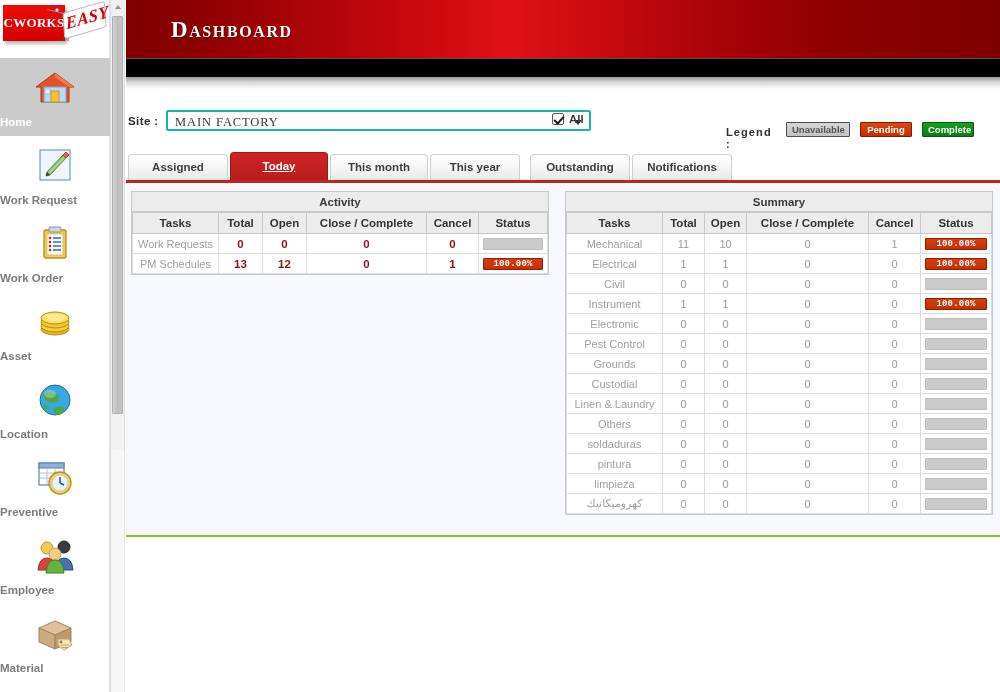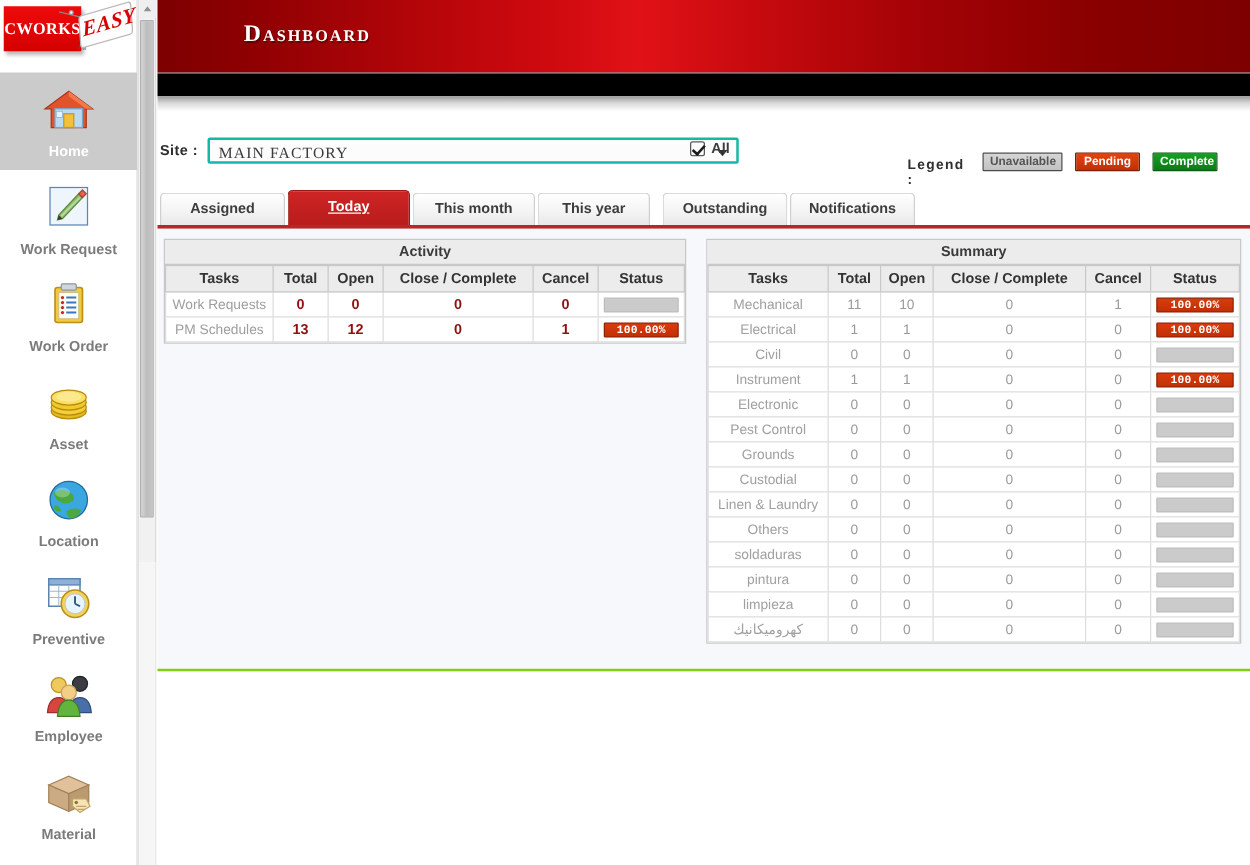--- a/index.html
+++ b/index.html
@@ -78,21 +78,20 @@
     position: absolute; left: 55px; top: 8px;
     width: 4px; height: 4px;
     border: 1px solid #9c9c9c;
     border-radius: 50%;
     background: #fff;
   }
 
   .nav-item {
     position: relative;
     width: 110px; height: 78px;
-    text-align: center;
     cursor: pointer;
   }
   .nav-item.active { background: #cbcbcb; }
   .nav-label {
     position: absolute; left: 0; right: 0; bottom: 8px;
     font-size: 11.5px;
     font-weight: bold;
     color: #7b7b7b;
     font-family: "Liberation Sans", sans-serif;
   }
@@ -153,25 +152,24 @@
     background: linear-gradient(90deg,
       #7d0000 0%, #8d0002 8%, #b40509 24%,
       #cf0a0f 36%, #e01217 44%, #c60a0e 55%,
       #a30206 70%, #8b0000 84%, #7d0000 100%);
   }
   #topbar .title {
     position: absolute; left: 45px; top: 17px;
     color: #ffffff;
     font-family: "Liberation Serif", serif;
     font-weight: bold;
-    font-size: 19px;
+    font-size: 23px;
     font-variant: small-caps;
     letter-spacing: 1.6px;
     text-shadow: 1px 1px 0 rgba(0,0,0,.35);
-    margin-left: 24px;
   }
   #topbar-sep {
     position: absolute; left: 0; top: 58px;
     width: 874px; height: 1px;
     background: #6a4a4a;
   }
   #blackbar {
     position: absolute; left: 0; top: 59px;
     width: 874px; height: 18px;
     background: #000000;

